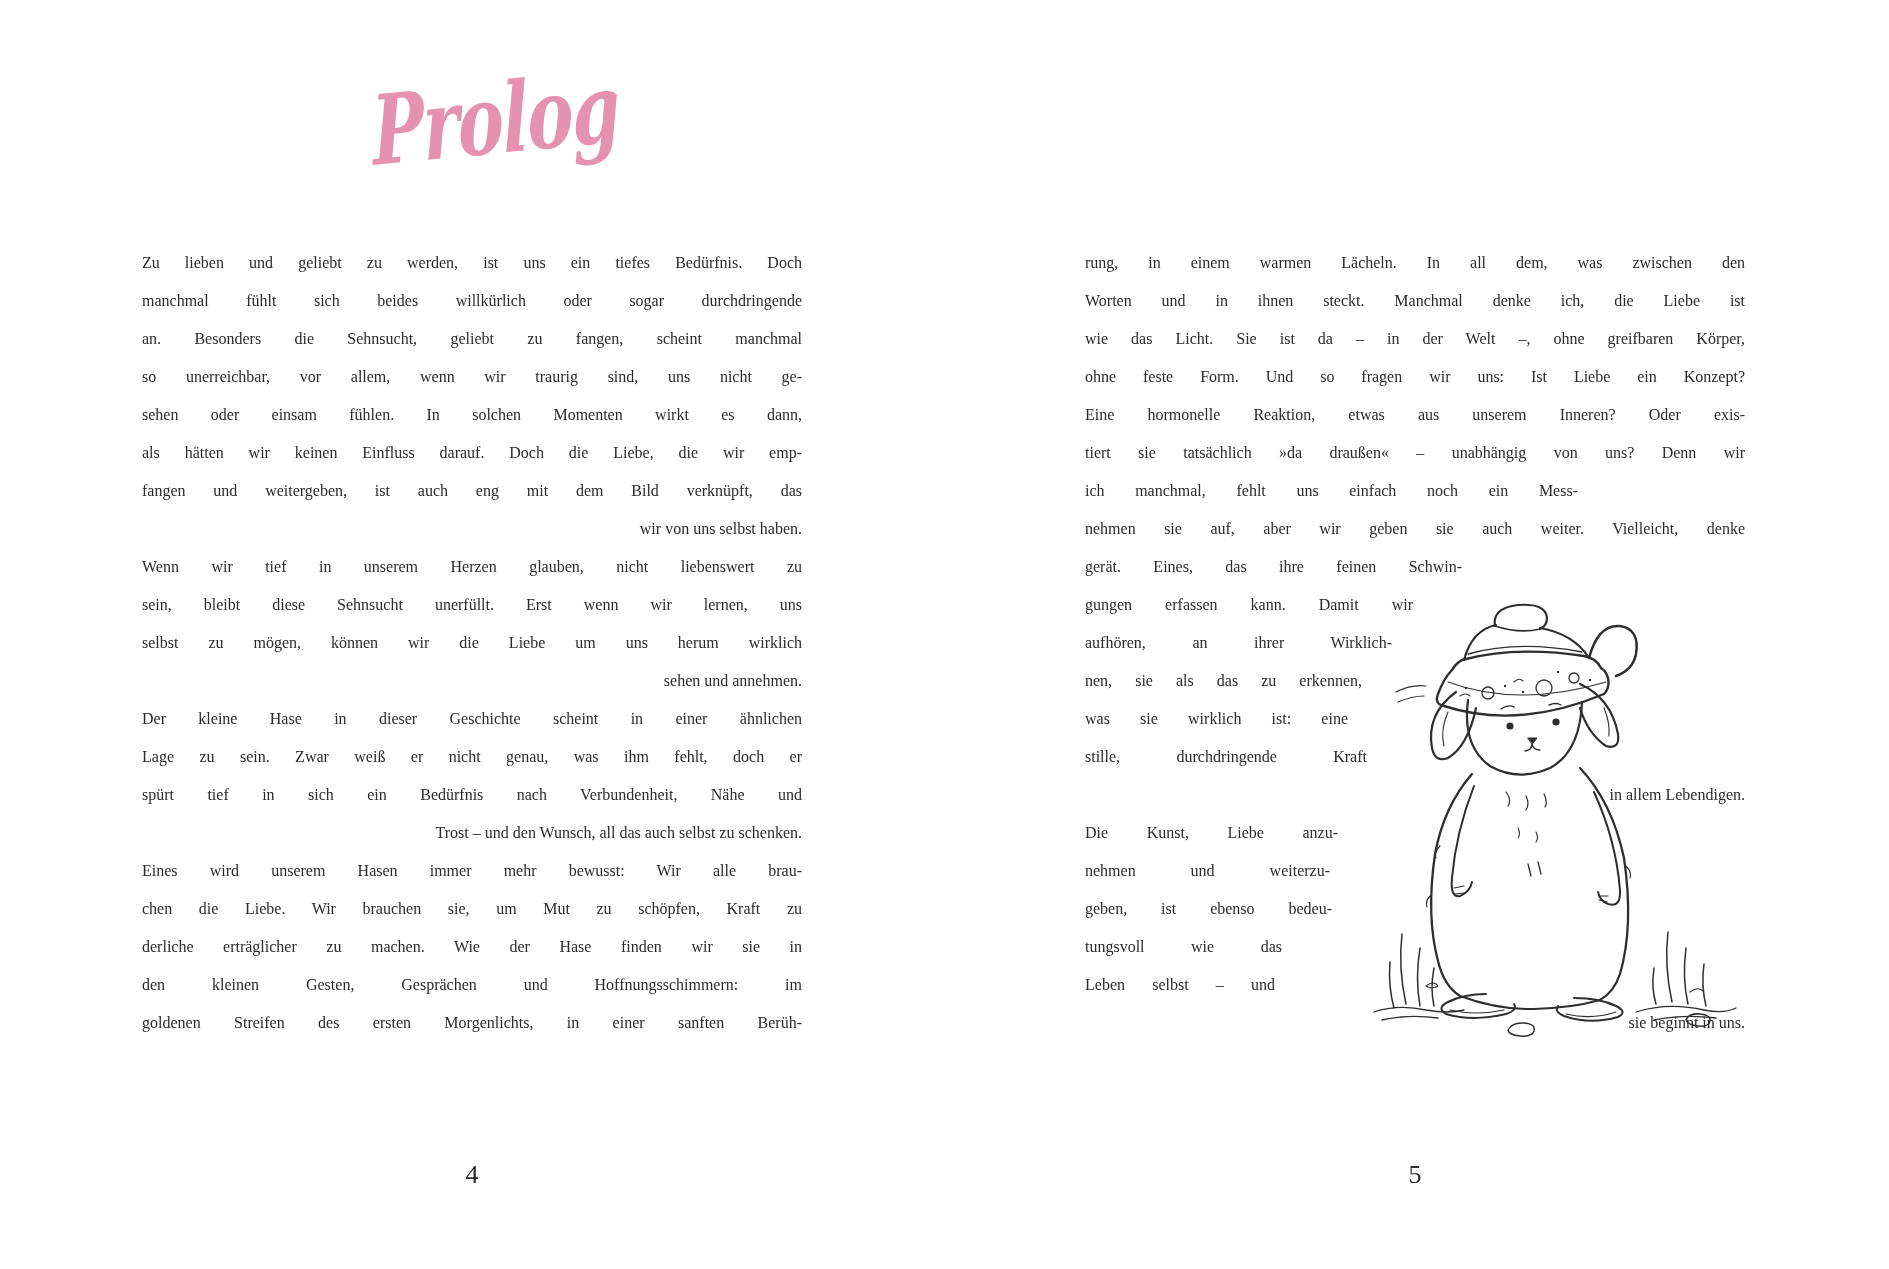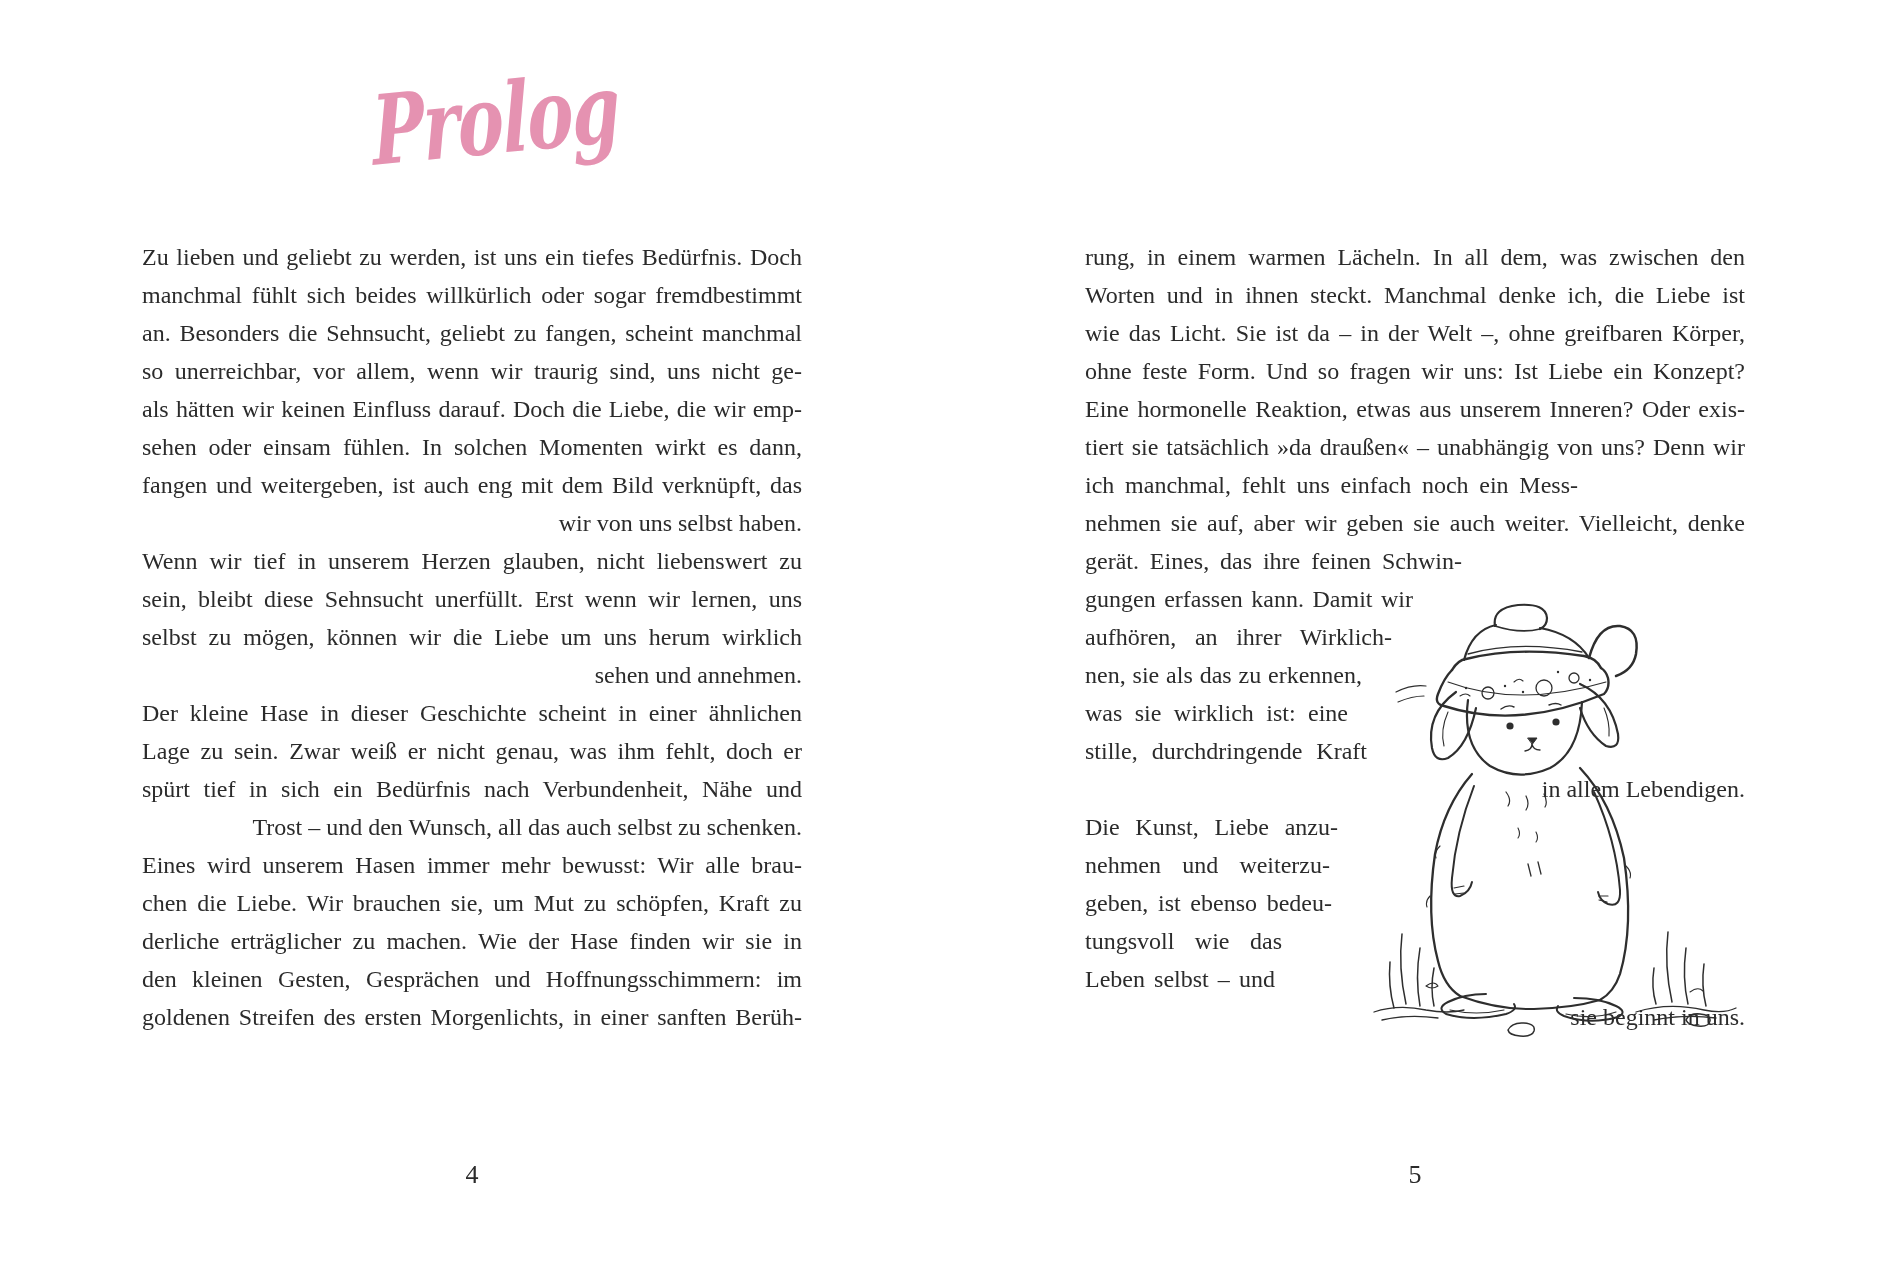--- a/index.html
+++ b/index.html
@@ -11,22 +11,22 @@
     position:absolute;left:370px;top:84px;margin:0;
     font-family:"DejaVu Serif",serif;
     font-style:italic;font-weight:700;
     font-size:96px;line-height:1;
     transform:scaleX(.72) rotate(-4deg);
     transform-origin:left top;
     letter-spacing:-2px;
   }
 
   .textcol{
-    position:absolute;top:238px;width:660px;
-    font-size:24px;line-height:38px;color:inherit;
+    position:absolute;top:244px;width:660px;
+    font-size:16px;line-height:38px;color:inherit;
     text-rendering:optimizeLegibility;
   }
   .textcol.left{left:142px;}
   .textcol.right{left:1085px;}
 
   .line{height:38px;white-space:nowrap;text-align:right;}
   .line.j{white-space:normal;text-align:justify;text-align-last:justify;overflow:hidden;}
 
   .pagenum{
     position:absolute;top:1156px;width:660px;text-align:center;
@@ -41,25 +41,25 @@
 </style>
 </head>
 <body style="color: rgb(43, 43, 43); background: rgb(255, 255, 255);">
 
 <div class="spread">
 
   <h1 class="chapter-title" id="title" style="color: rgb(229, 146, 177);">Prolog</h1>
 
   <div class="textcol left" id="left-col">
       <div class="line j">Zu lieben und geliebt zu werden, ist uns ein tiefes Bedürfnis. Doch</div>
-      <div class="line j">manchmal fühlt sich beides willkürlich oder sogar fremdbestimmt</div>
+      <div class="line j">manchmal fühlt sich beides willkürlich oder sogar durchdringende</div>
       <div class="line j">an. Besonders die Sehnsucht, geliebt zu fangen, scheint manchmal</div>
       <div class="line j">so unerreichbar, vor allem, wenn wir traurig sind, uns nicht ge-</div>
+      <div class="line j">sehen oder einsam fühlen. In solchen Momenten wirkt es dann,</div>
       <div class="line j">als hätten wir keinen Einfluss darauf. Doch die Liebe, die wir emp-</div>
-      <div class="line j">sehen oder einsam fühlen. In solchen Momenten wirkt es dann,</div>
       <div class="line j">fangen und weitergeben, ist auch eng mit dem Bild verknüpft, das</div>
       <div class="line">wir von uns selbst haben.</div>
       <div class="line j">Wenn wir tief in unserem Herzen glauben, nicht liebenswert zu</div>
       <div class="line j">sein, bleibt diese Sehnsucht unerfüllt. Erst wenn wir lernen, uns</div>
       <div class="line j">selbst zu mögen, können wir die Liebe um uns herum wirklich</div>
       <div class="line">sehen und annehmen.</div>
       <div class="line j">Der kleine Hase in dieser Geschichte scheint in einer ähnlichen</div>
       <div class="line j">Lage zu sein. Zwar weiß er nicht genau, was ihm fehlt, doch er</div>
       <div class="line j">spürt tief in sich ein Bedürfnis nach Verbundenheit, Nähe und</div>
       <div class="line">Trost – und den Wunsch, all das auch selbst zu schenken.</div>

